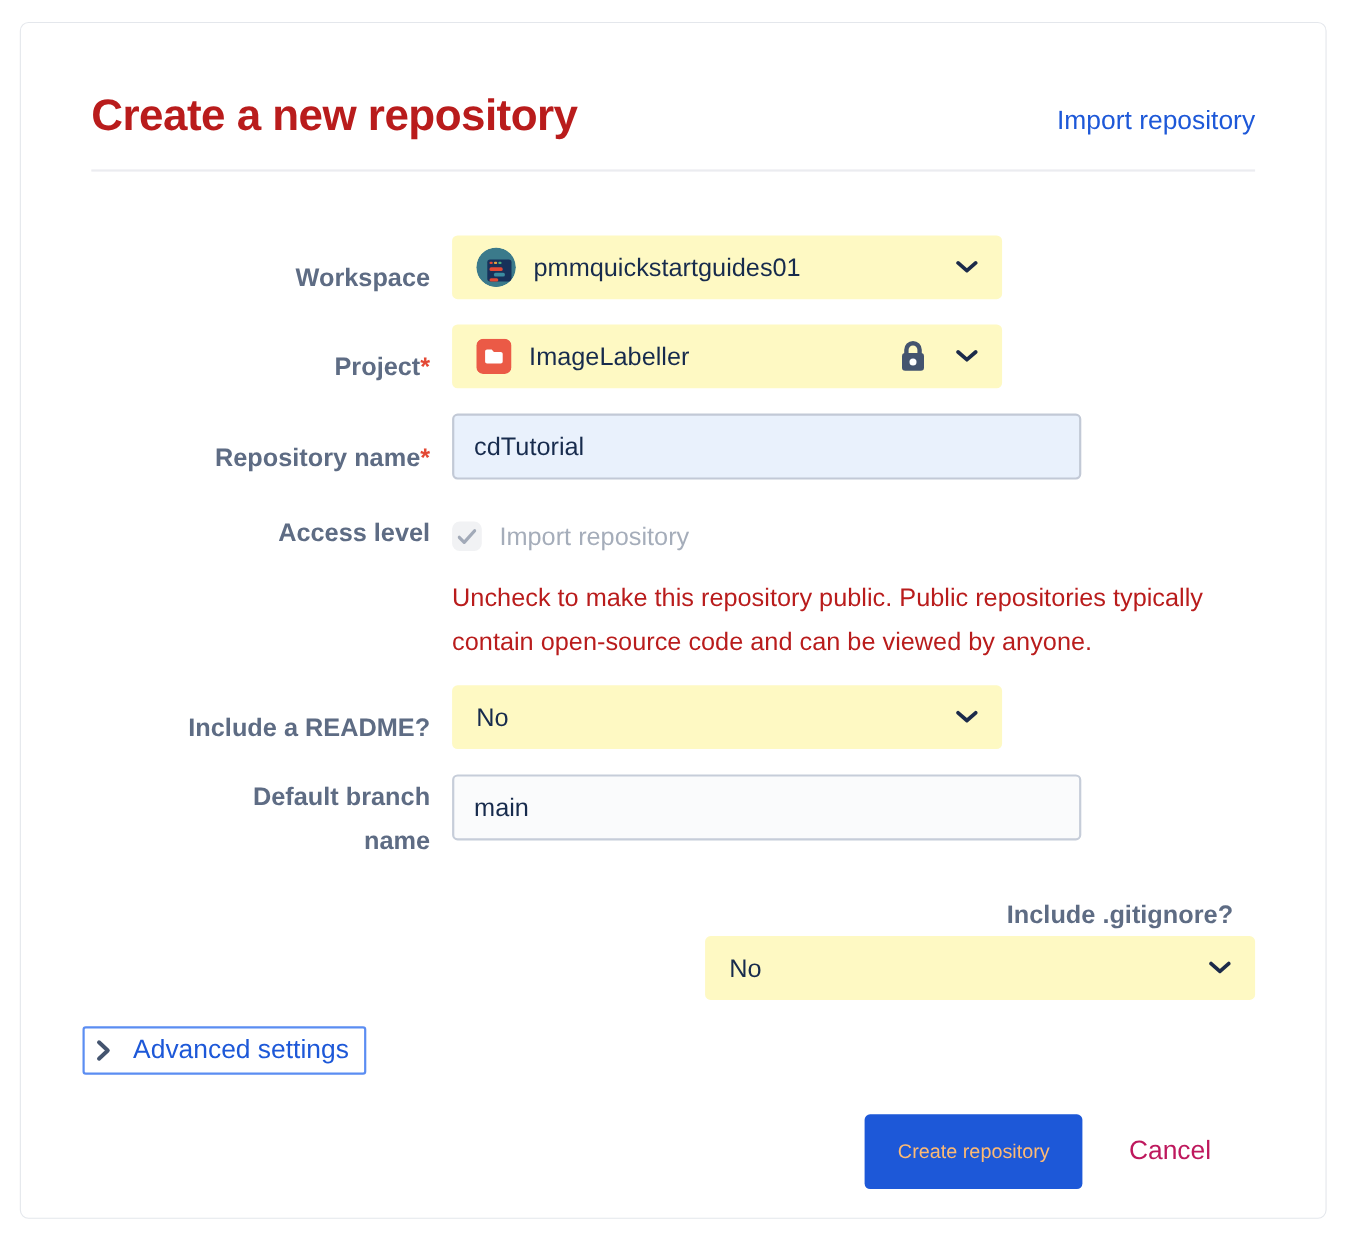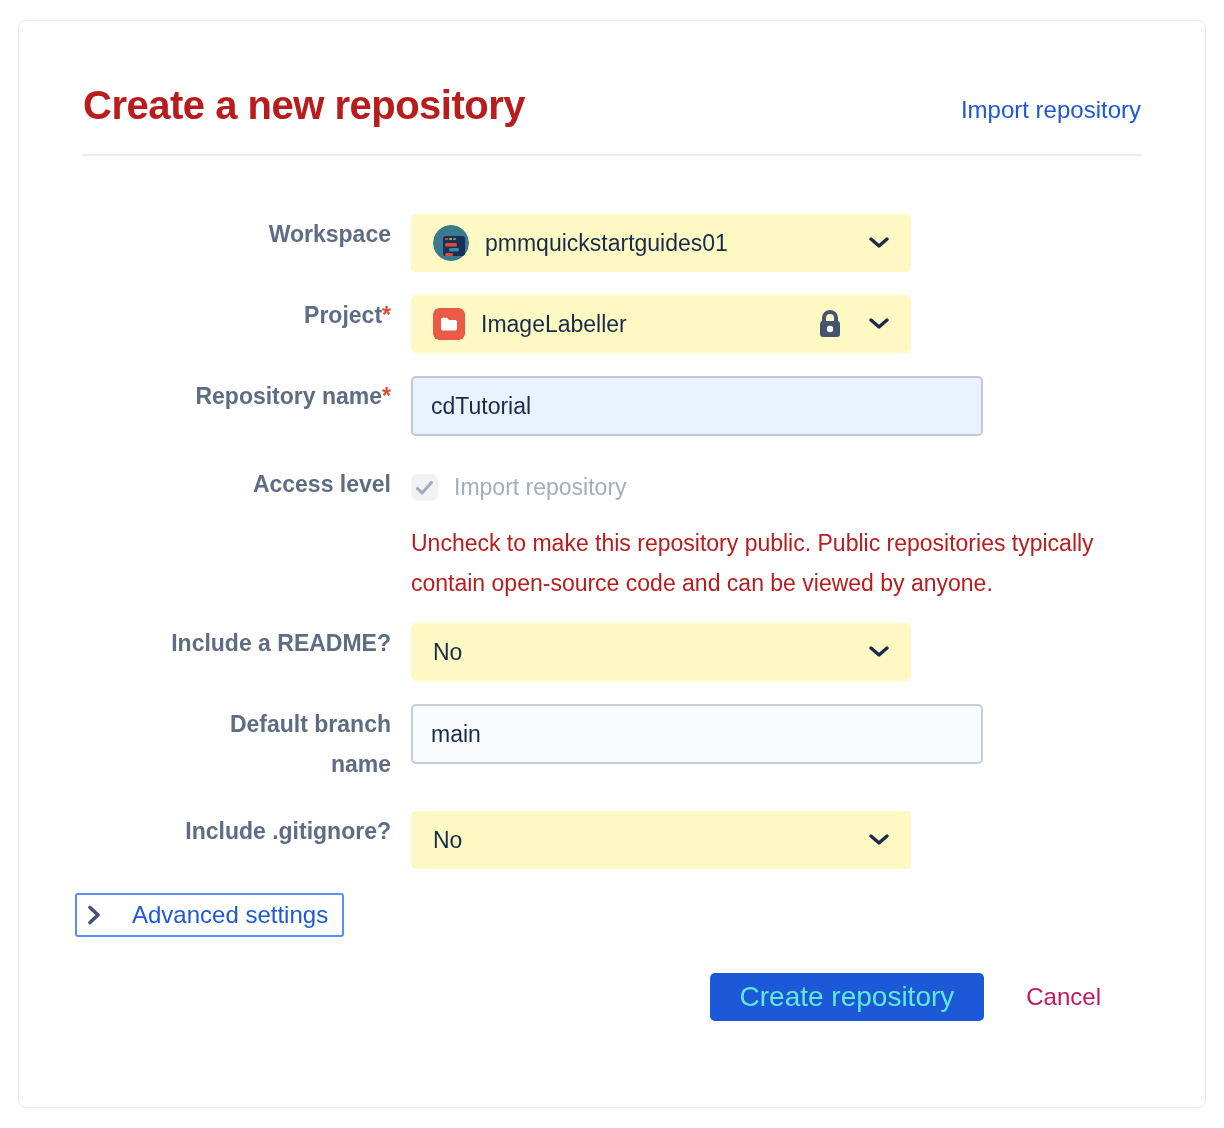--- a/index.html
+++ b/index.html
@@ -8,21 +8,21 @@
   .card {
     position:absolute; left:18px; top:20px; width:1188px; height:1088px;
     background:#ffffff; border:1px solid #e4e7ec; border-radius:8px;
     padding:62px 64px 0 64px;
   }
   .header { display:flex; justify-content:space-between; align-items:flex-end; }
   .title { font-size:40px; font-weight:700; color:#b91c1c; letter-spacing:-0.5px; }
   .import-link { font-size:24px; color:#1d58d8; text-decoration:none; padding-bottom:4px; }
   .divider { margin-top:26px; border-bottom:2px solid #ebecf0; }
   .form { margin-top:58px; }
-  .row { display:flex; align-items:flex-start; margin-bottom:23px; }
+  .row { display:flex; align-items:flex-end; margin-bottom:23px; }
   .row.top { align-items:flex-start; }
   .label-col { width:328px; text-align:right; padding-right:20px;
     font-size:23px; font-weight:600; color:#5e6c84; line-height:40px; flex-shrink:0; }
   .label-col .wrap { display:inline-block; max-width:180px; text-align:right; vertical-align:top; }
   .req { color:#e34935; font-weight:600; }
   .control-col { flex:1; }
   .select {
     width:500px; height:58px; background:#fef9c3; border-radius:5px;
     display:flex; align-items:center; padding:0 22px; cursor:pointer;
   }
@@ -42,29 +42,29 @@
   .checkbox {
     width:27px; height:27px; border-radius:7px; background:#f1f2f4;
     display:flex; align-items:center; justify-content:center; flex-shrink:0;
   }
   .access-label { font-size:23px; color:#a5adba; margin-left:16px; }
   .help-text { margin-top:22px; font-size:23px; color:#b91c1c; line-height:40px; max-width:690px; }
   .row.access { margin-bottom:20px;justify-content:center; }
   .row.branch { margin-bottom:27px; }
   .row.branch .label-col { line-height:40px; }
   .advanced {
-    display:inline-flex; align-items:center; gap:31px;
+    display:inline-flex; align-items:center; gap:20px;
     border:2px solid #5b8df2; border-radius:3px; padding:6px 14px 6px 10px;
     margin-left:-8px; margin-top:12px; cursor:pointer; background:#fff; text-decoration:none;
   }
   .advanced .adv-label { font-size:24px; color:#1d58d8; }
   .footer { display:flex; justify-content:flex-end; align-items:center; margin-top:36px; padding-right:40px; }
   .primary-btn {
-    background:#1d58d8; color:#5eead4; font-size:28px; border:none; border-radius:5px;
-    height:48px; padding:0 30px; cursor:pointer; font-family:"Liberation Sans", sans-serif;
+    background:#1d58d8; color:#fdba74; font-size:18px; border:none; border-radius:5px;
+    height:68px; padding:0 30px; cursor:pointer; font-family:"Liberation Sans", sans-serif;
   }
   .cancel-link { font-size:24px; color:#be185d; text-decoration:none; margin-left:42px; cursor:pointer; }
 </style>
 </head>
 <body>
 
 <div class="card">
 
   <div class="header">
     <h1 class="title">Create a new repository</h1>
@@ -171,21 +171,21 @@
 
     
     <div class="row top branch">
       <div class="label-col"><span class="wrap">Default branch name</span></div>
       <div class="control-col">
         <input class="text-input" type="text" value="main" style="">
       </div>
     </div>
 
     
-    <div class="row" style="margin-bottom:12px;">
+    <div class="row" style="margin-bottom:12px;flex-direction:column;">
       <div class="label-col">Include .gitignore?</div>
       <div class="control-col">
         <div class="select">
           <span class="value">No</span>
           <span class="spacer"></span>
           <span class="chev">
             <svg width="20" height="14" viewBox="0 0 20 14">
                 <path d="M2 3 L10 10 L18 3" fill="none" stroke="#1c2b4a" stroke-width="3.4" stroke-linecap="round" stroke-linejoin="round"></path>
               </svg>
           </span>

